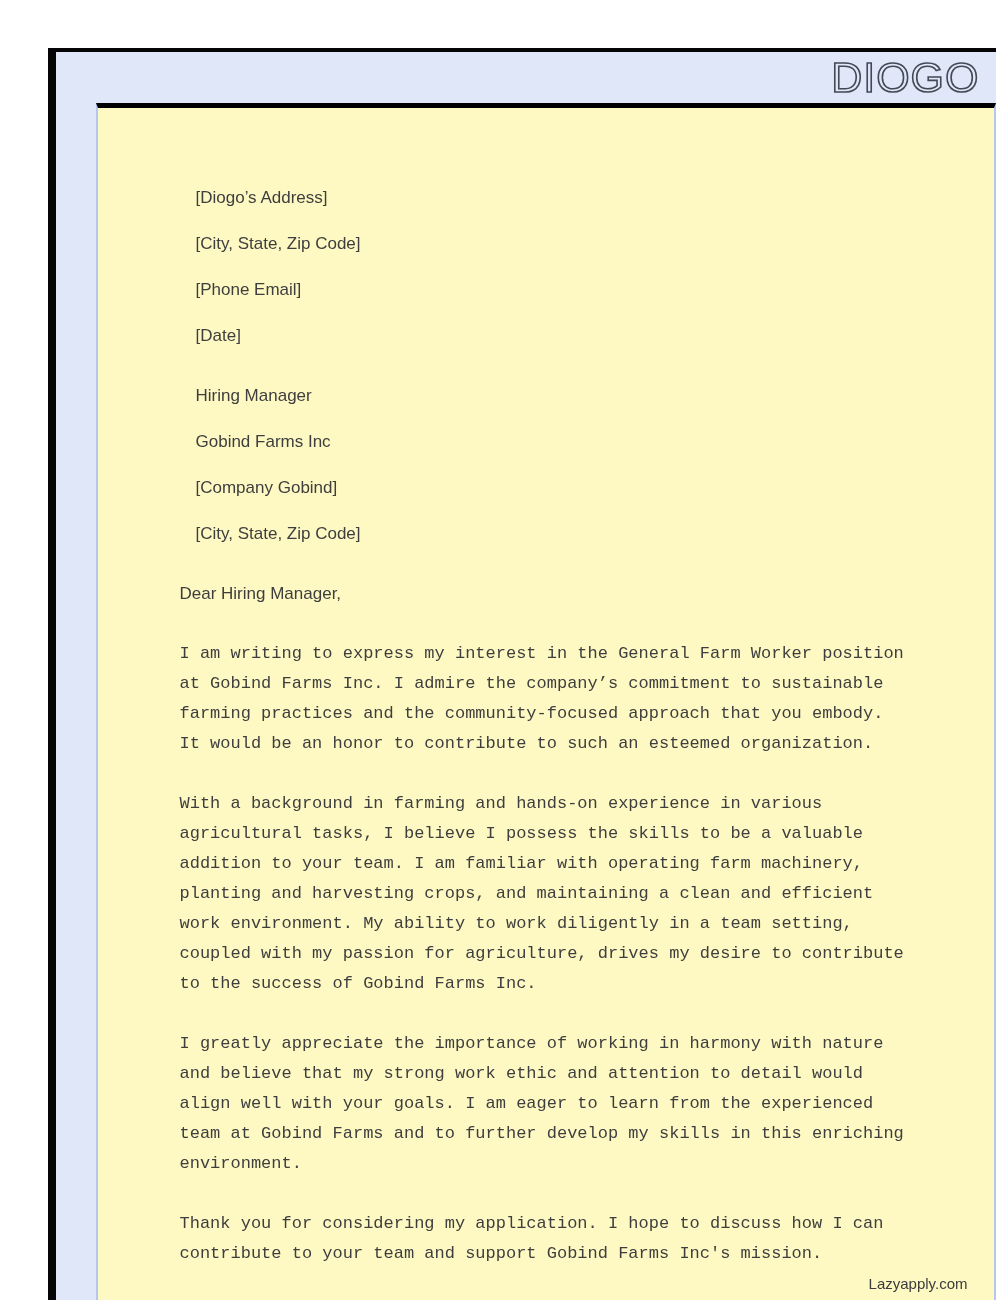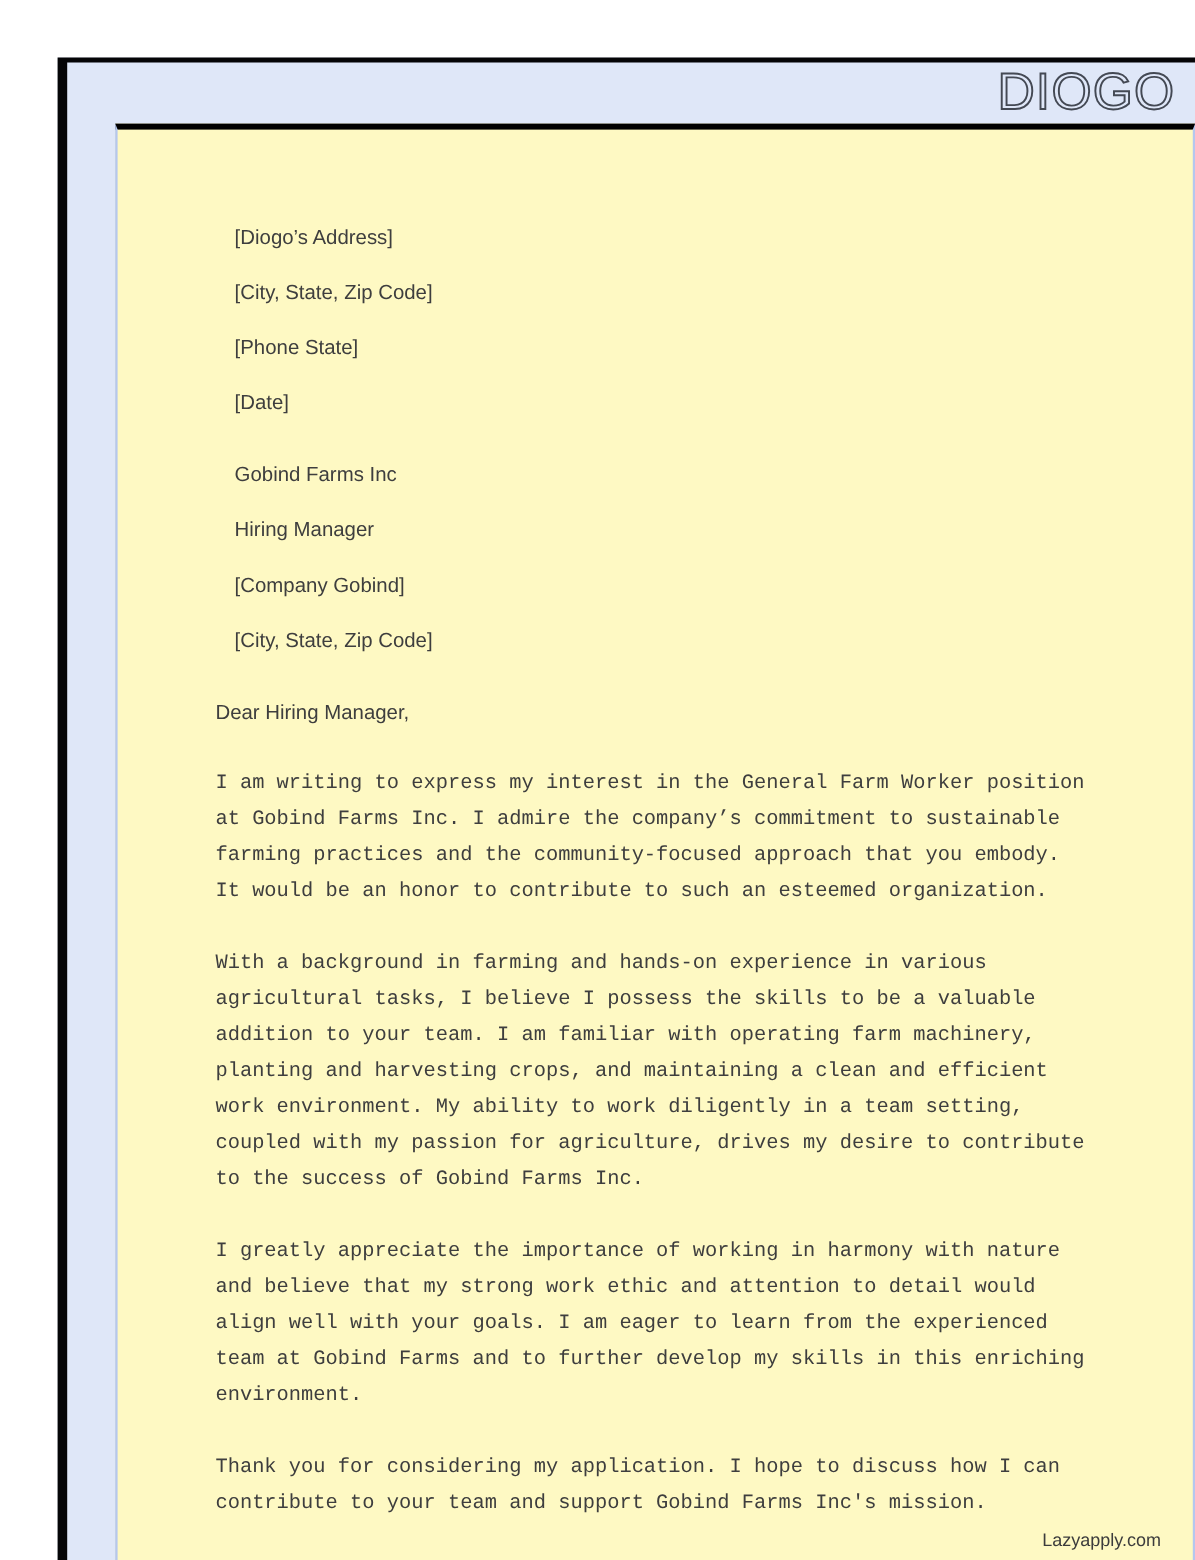--- a/index.html
+++ b/index.html
@@ -86,27 +86,27 @@
   <div class="logo-row">
     <div class="logo">DIOGO</div>
   </div>
 
   <div class="page">
     <div class="content">
 
       <div class="block">
         <div>[Diogo’s Address]</div>
         <div>[City, State, Zip Code]</div>
-        <div>[Phone State]</div>
+        <div>[Phone Email]</div>
         <div>[Date]</div>
       </div>
 
       <div class="block">
+        <div>Hiring Manager</div>
         <div>Gobind Farms Inc</div>
-        <div>Hiring Manager</div>
         <div>[Company Gobind]</div>
         <div>[City, State, Zip Code]</div>
       </div>
 
       <div class="block">Dear Hiring Manager,</div>
 
       <p class="para">I am writing to express my interest in the General Farm Worker position at Gobind Farms Inc. I admire the company’s commitment to sustainable farming practices and the community-focused approach that you embody. It would be an honor to contribute to such an esteemed organization.</p>
       <p class="para">With a background in farming and hands-on experience in various agricultural tasks, I believe I possess the skills to be a valuable addition to your team. I am familiar with operating farm machinery, planting and harvesting crops, and maintaining a clean and efficient work environment. My ability to work diligently in a team setting, coupled with my passion for agriculture, drives my desire to contribute to the success of Gobind Farms Inc.</p>
       <p class="para">I greatly appreciate the importance of working in harmony with nature and believe that my strong work ethic and attention to detail would align well with your goals. I am eager to learn from the experienced team at Gobind Farms and to further develop my skills in this enriching environment.</p>
       <p class="para">Thank you for considering my application. I hope to discuss how I can contribute to your team and support Gobind Farms Inc's mission.</p>

